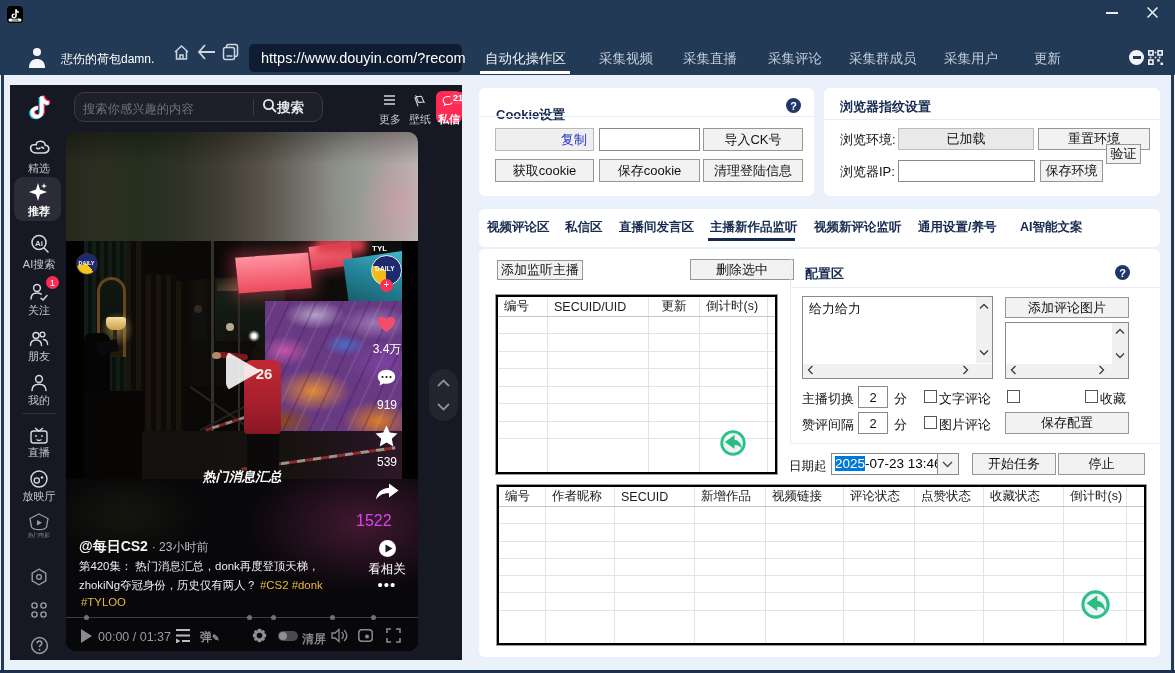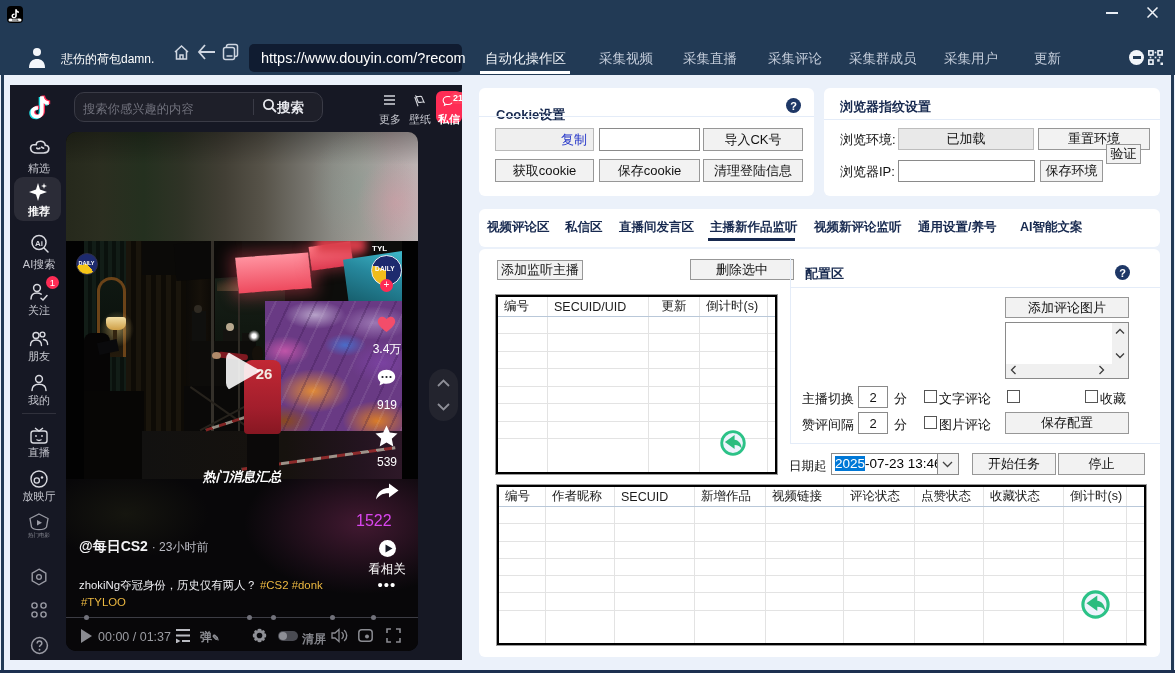--- a/index.html
+++ b/index.html
@@ -280,20 +280,21 @@
 
         <div class="abs" style="left:142px;top:110px;width:0;height:0;border-left:35px solid rgba(255,255,255,0.88);border-top:20px solid transparent;border-bottom:20px solid transparent;border-radius:8px;"></div>
         </div>
       <div class="abs" style="left:10px;top:121px;width:22px;height:22px;border-radius:50%;background:conic-gradient(from 140deg,#f5c518 0 120deg,#1d2a6e 120deg 360deg);border:1px solid #30304a;"></div>
       <div class="abs" style="left:12.5px;top:128px;font-size:5.5px;color:#fff;font-weight:bold;">DAILY</div>
       <div class="abs" style="left:0;top:347px;width:352px;height:172px;background:radial-gradient(150px 90px at 295px 45px,rgba(122,42,88,0.5),rgba(60,25,50,0.22) 60%,transparent 78%),radial-gradient(110px 60px at 60px 35px,rgba(55,58,30,0.28),transparent 75%),#080709;"></div>
 
       <div class="abs" style="left:0;top:336px;width:352px;text-align:center;font-size:13px;font-weight:bold;font-style:italic;color:#fff;letter-spacing:0.2px;">热门消息汇总</div>
 
       <div class="abs" style="left:13px;top:406px;font-size:14px;font-weight:bold;color:#f3f3f5;">@每日CS2 <span style="font-weight:normal;font-size:12px;color:#b9bac2;"> · 23小时前</span></div>
+      <div class="abs" style="left:13px;top:427px;font-size:11.4px;color:#ececf0;white-space:nowrap;">第420集： 热门消息汇总，donk再度登顶天梯，</div>
       <div class="abs" style="left:13px;top:446px;font-size:11.4px;color:#ececf0;white-space:nowrap;">zhokiNg夺冠身份，历史仅有两人？ <span style="color:#ecb841;">#CS2  #donk</span></div>
       <div class="abs" style="left:15px;top:464px;font-size:11.4px;color:#ecb841;white-space:nowrap;">#TYLOO</div>
 
       <div class="abs" style="left:0px;top:485px;width:352px;height:1px;background:#3c3c44;"></div>
       <div class="abs" style="left:18px;top:483px;width:5px;height:5px;border-radius:50%;background:#71717a;"></div>
       <div class="abs" style="left:181px;top:483px;width:5px;height:5px;border-radius:50%;background:#71717a;"></div>
       <div class="abs" style="left:205px;top:483px;width:5px;height:5px;border-radius:50%;background:#71717a;"></div>
       <div class="abs" style="left:264px;top:483px;width:5px;height:5px;border-radius:50%;background:#71717a;"></div>
       <div class="abs" style="left:305px;top:483px;width:5px;height:5px;border-radius:50%;background:#71717a;"></div>
 
@@ -482,20 +483,37 @@
     <circle cx="13" cy="13" r="11.3" fill="#eef3fc" stroke="#2cc287" stroke-width="2.8"></circle>
     <path d="M14.6 4.9 L4.9 11.9 L14.6 18.9 L14.6 15.1 C18 15.1 20.2 16.4 21.8 19.1 C21.5 13.2 18.5 10.2 14.6 9.7 Z" fill="#2cbc7e"></path>
   </svg>
 
   <div class="vsep" style="left:790px;top:258px;height:185px;"></div>
   <div class="cardtitle" style="left:805px;top:265px;">配置区</div>
   <div class="qmark" style="left:1115px;top:265px;">?</div>
   <div class="hsep" style="left:790px;top:287px;width:370px;"></div>
   <div class="hsep" style="left:790px;top:443px;width:370px;"></div>
 
+  <div id="listbox1" class="inp" style="left:802px;top:296px;width:191px;height:83px;">
+    <div style="position:absolute;left:6px;top:3px;font-size:13px;color:#111;">给力给力</div>
+    <div style="position:absolute;right:0;top:0;width:16px;height:66px;background:#f0f0f0;"></div>
+    <div style="position:absolute;left:0;bottom:0;width:189px;height:14px;background:#f0f0f0;"></div>
+    <svg style="position:absolute;right:3px;top:6px;" width="10" height="7" viewBox="0 0 10 7">
+        <path d="M1 5.5 L5 1.5 L9 5.5" fill="none" stroke="#3c3c3c" stroke-width="1.3"></path>
+      </svg>
+    <svg style="position:absolute;right:3px;top:52px;" width="10" height="7" viewBox="0 0 10 7">
+        <path d="M1 1.5 L5 5.5 L9 1.5" fill="none" stroke="#3c3c3c" stroke-width="1.3"></path>
+      </svg>
+    <svg style="position:absolute;left:4px;bottom:3px;" width="7" height="10" viewBox="0 0 7 10">
+        <path d="M5.5 1 L1.5 5 L5.5 9" fill="none" stroke="#3c3c3c" stroke-width="1.3"></path>
+      </svg>
+    <svg style="position:absolute;right:23px;bottom:3px;" width="7" height="10" viewBox="0 0 7 10">
+        <path d="M1.5 1 L5.5 5 L1.5 9" fill="none" stroke="#3c3c3c" stroke-width="1.3"></path>
+      </svg>
+  </div>
   <div class="btn" style="left:1005px;top:297px;width:124px;height:21px;">添加评论图片</div>
   <div id="listbox2" class="inp" style="left:1005px;top:322px;width:124px;height:57px;">
     <div style="position:absolute;right:0;top:0;width:16px;height:41px;background:#f0f0f0;"></div>
     <div style="position:absolute;left:0;bottom:0;width:122px;height:14px;background:#f0f0f0;"></div>
     <svg style="position:absolute;right:3px;top:5px;" width="10" height="7" viewBox="0 0 10 7">
         <path d="M1 5.5 L5 1.5 L9 5.5" fill="none" stroke="#3c3c3c" stroke-width="1.3"></path>
       </svg>
     <svg style="position:absolute;right:3px;top:29px;" width="10" height="7" viewBox="0 0 10 7">
         <path d="M1 1.5 L5 5.5 L9 1.5" fill="none" stroke="#3c3c3c" stroke-width="1.3"></path>
       </svg>

